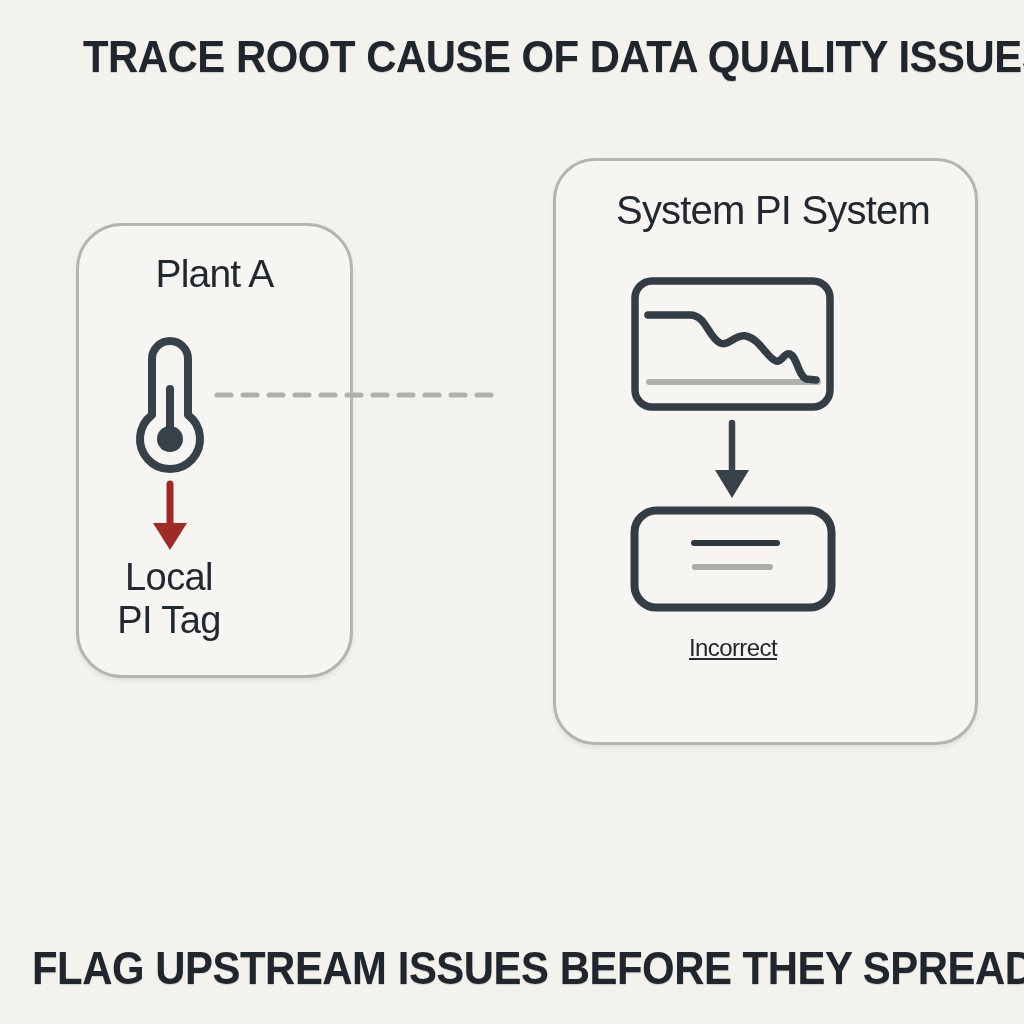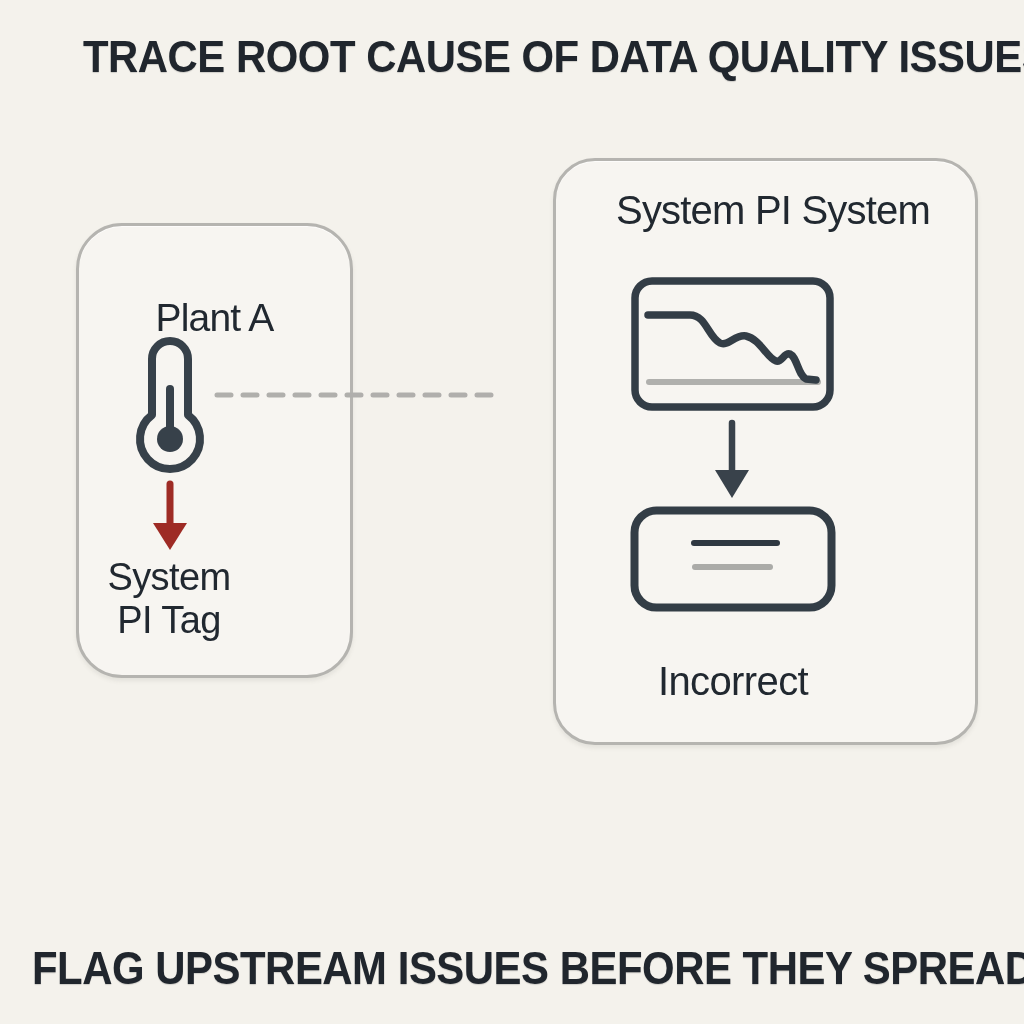--- a/index.html
+++ b/index.html
@@ -50,31 +50,31 @@
   }
   .box-title {
     position: absolute;
     font-size: 40px;
     line-height: 1.05;
     letter-spacing: -0.8px;
     text-align: center;
     color: #212830;
     white-space: nowrap;
   }
-  #plant-title   { left: 76px;  top: 254px; width: 277px; font-size: 39px; margin-top: 44px; }
+  #plant-title   { left: 76px;  top: 254px; width: 277px; font-size: 39px; }
   #central-title { left: 553px; top: 189px; width: 440px; }
 
   .caption {
     position: absolute;
     text-align: center;
     color: #212830;
     letter-spacing: -0.6px;
   }
   #plant-caption   { left: 69px;  top: 556px; width: 200px; font-size: 38px; line-height: 43px; }
-  #central-caption { left: 553px; top: 663px; width: 360px; font-size: 40px; line-height: 37px; }
+  #central-caption { left: 553px; top: 629px; width: 360px; font-size: 24px; line-height: 37px; text-decoration: underline; }
 
   .icon-abs { position: absolute; }
 </style>
 </head>
 <body>
 
 <div id="canvas">
 
   <div id="title" class="headline">TRACE ROOT CAUSE OF DATA QUALITY ISSUES</div>
 
@@ -86,21 +86,21 @@
     <line x1="40" y1="52" x2="40" y2="100" stroke="#37414a" stroke-width="8" stroke-linecap="round"></line>
     <circle cx="40" cy="102" r="13" fill="#37414a"></circle>
   </svg>
 
   <svg class="icon-abs" style="left:148px; top:479px;" width="44" height="74" viewBox="0 0 44 74">
     <line x1="22" y1="5" x2="22" y2="46" stroke="#9e2b25" stroke-width="7" stroke-linecap="round"></line>
     <polygon points="5,44 39,44 22,71" fill="#9e2b25"></polygon>
   </svg>
 
   <div id="plant-caption" class="caption">
-    <div>System</div>
+    <div>Local</div>
     <div>PI Tag</div>
   </div>
 
   <svg class="icon-abs" style="left:213px; top:389px; z-index:5;" width="292" height="12" viewBox="0 0 292 12">
     <line x1="4" y1="6" x2="288" y2="6" stroke="#b0afac" stroke-width="5" stroke-linecap="round" stroke-dasharray="14 12"></line>
   </svg>
 
   <div id="central-box" class="group-box"></div>
   <div id="central-title" class="box-title">System PI System</div>
 

